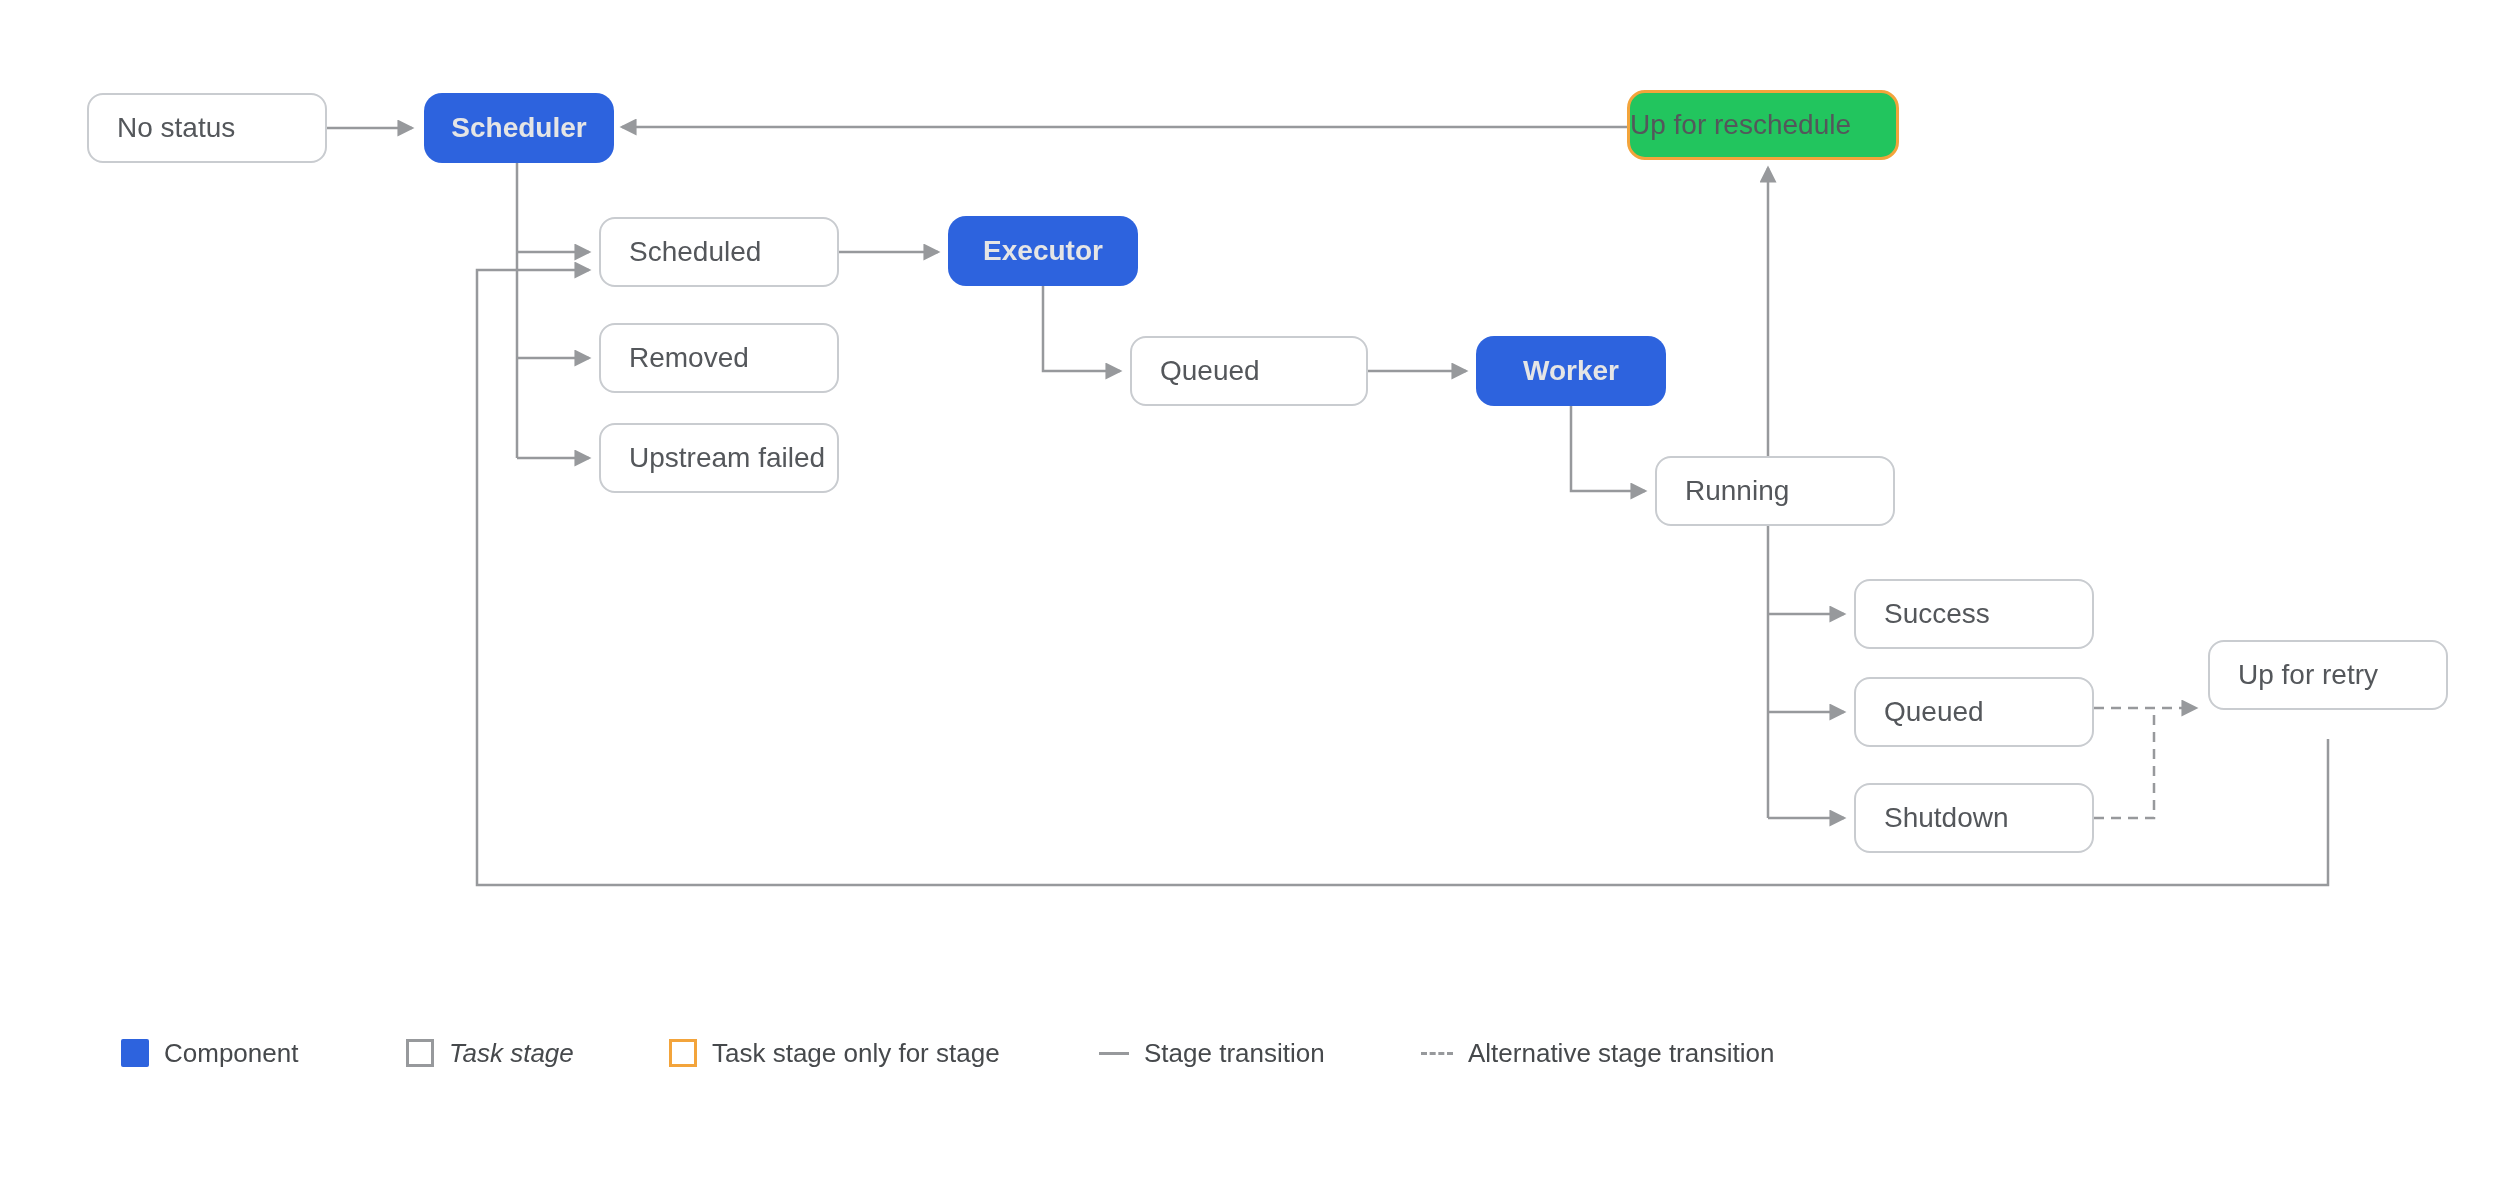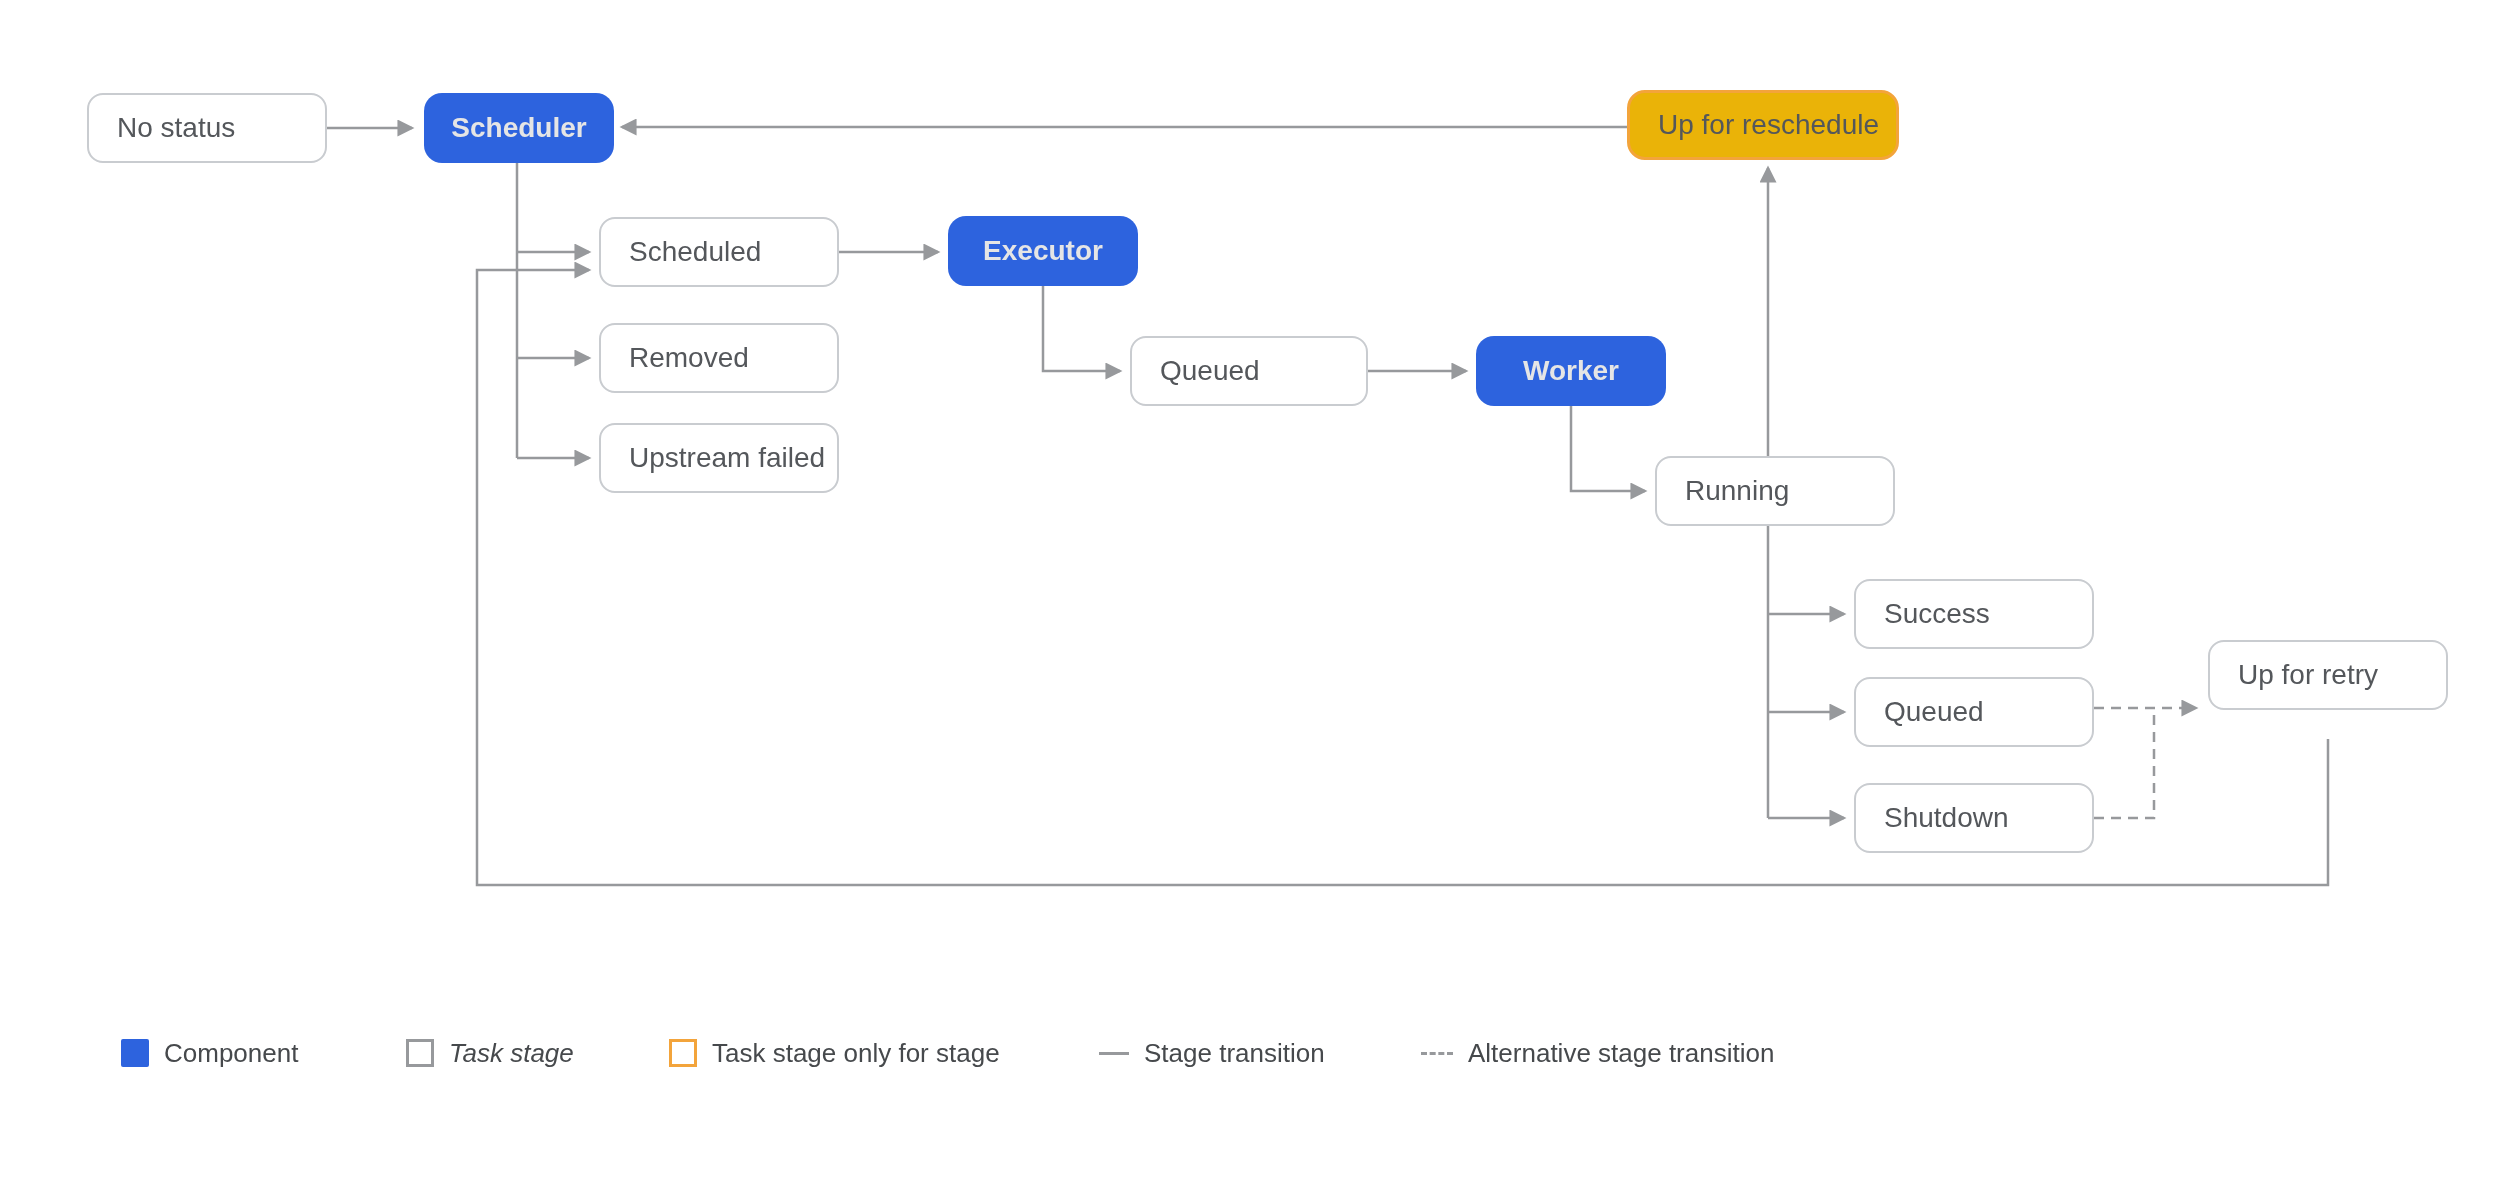--- a/index.html
+++ b/index.html
@@ -23,26 +23,25 @@
   }
   .node.task {
     background: #ffffff;
     border: 2px solid #c9ccd0;
     border-radius: 16px;
     color: #54575b;
     justify-content: flex-start;
     padding-left: 28px;
   }
   .node.sensor {
-    background: #eab308;
+    background: #22c55e;
     border: 3px solid #f3a43b;
     border-radius: 18px;
     color: #54575b;
     justify-content: flex-start;
-    padding-left: 28px;
   }
   .node.comp {
     background: #2d63de;
     border: none;
     border-radius: 18px;
     color: #e5e5e5;
     font-weight: bold;
     justify-content: center;
     padding-left: 0;
   }

